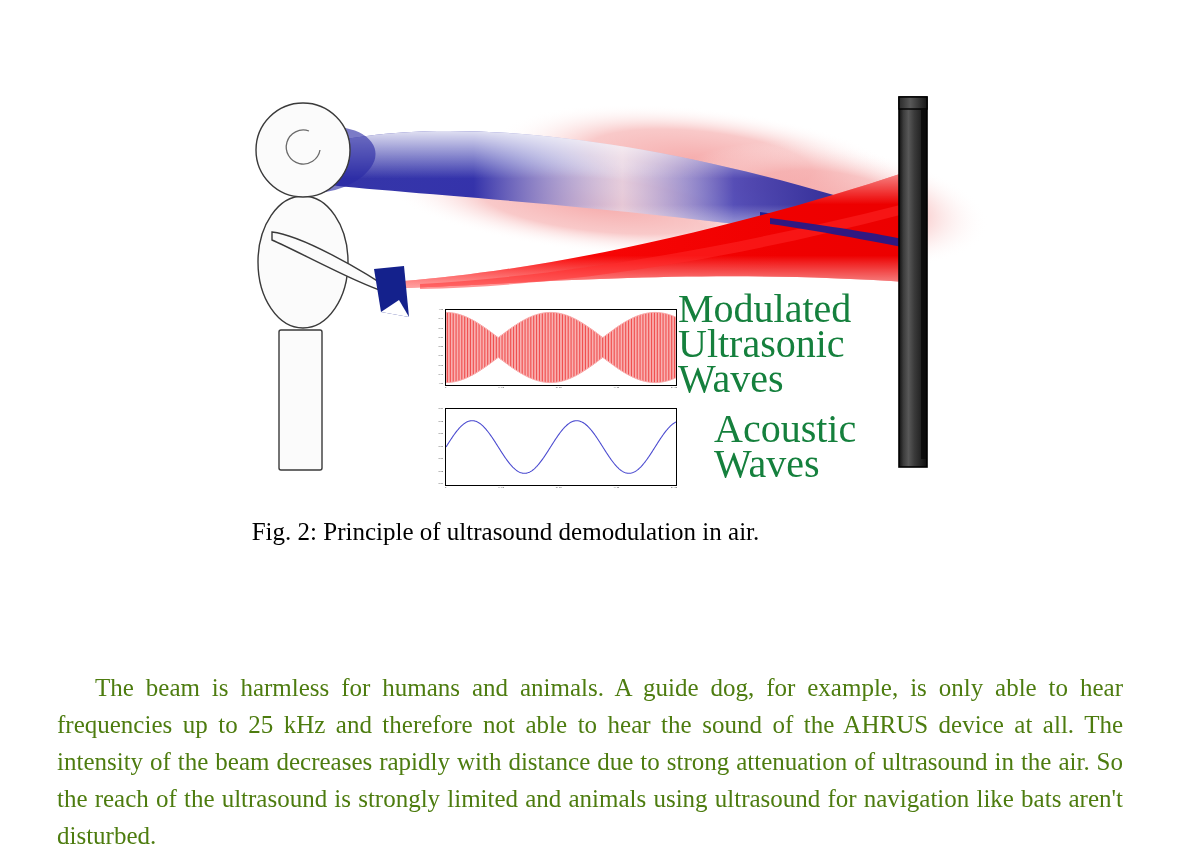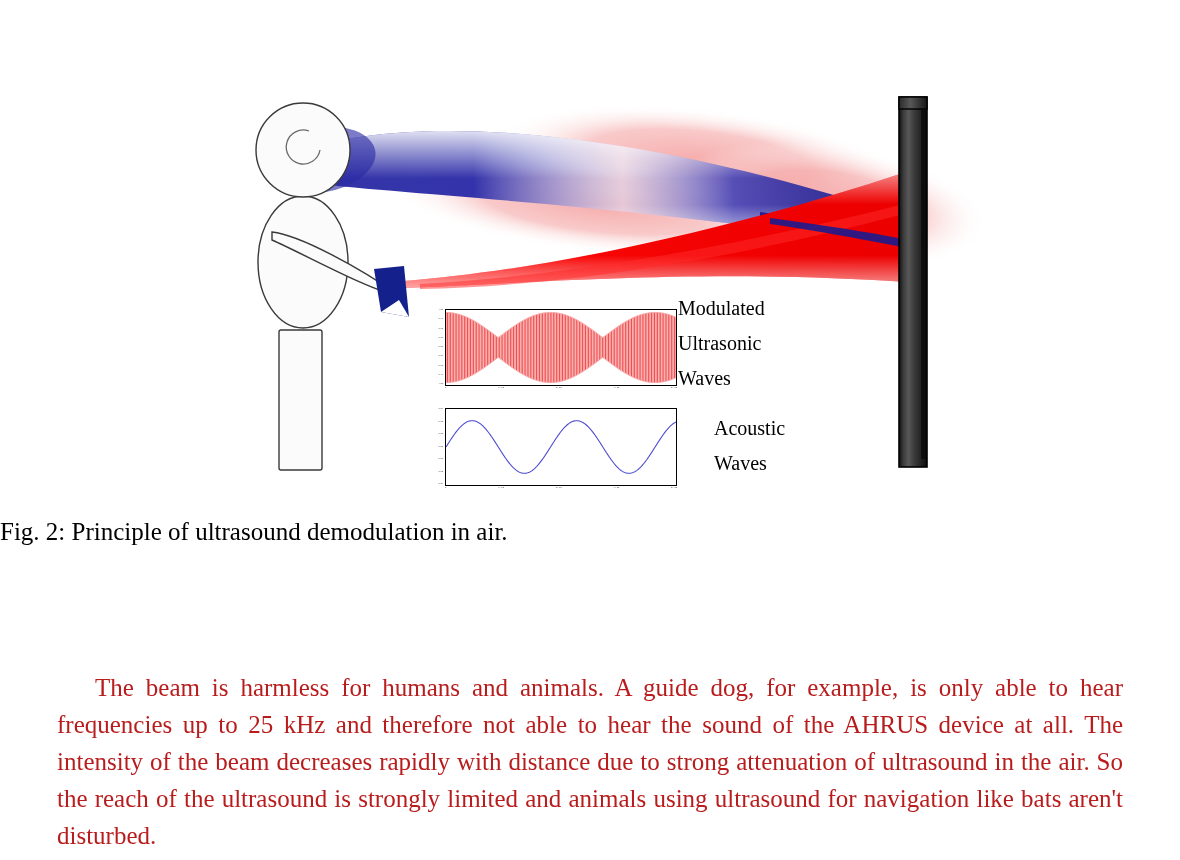--- a/index.html
+++ b/index.html
@@ -75,50 +75,50 @@
     line-height: 1;
     color: #4a4a4a;
   }
   #mod-xticks { left: 445px; top: 387px; width: 232px; }
   #aco-xticks { left: 445px; top: 487px; width: 232px; }
 
   
   .wave-label {
     position: absolute;
     font-family: "Liberation Serif", "DejaVu Serif", serif;
-    font-size: 20px;
+    font-size: 40px;
     line-height: 35px;
-    color: #000000;
+    color: #15803d;
     white-space: nowrap;
   }
   #modulated-label { left: 678px; top: 291px; }
   #acoustic-label  { left: 678px; top: 411px; padding-left: 36px; }
 
   
   #figure-caption {
     position: absolute;
     left: 0;
     top: 517px;
     width: 1011px;
-    text-align: left;
+    text-align: center;
     font-size: 25px;
     line-height: 30px;
     color: #000000;
   }
 
   
   #body-text {
     position: absolute;
     left: 57px;
     top: 669px;
     width: 1066px;
     font-size: 25px;
     line-height: 37px;
     text-align: justify;
-    color: #b91c1c;
+    color: #4d7c0f;
   }
   #body-text .indent { display: inline-block; width: 38px; }
 </style>
 </head>
 <body>
 
 <div id="figure-block">
 
   <svg id="figure-svg" viewBox="0 0 1180 505">
     <defs>

